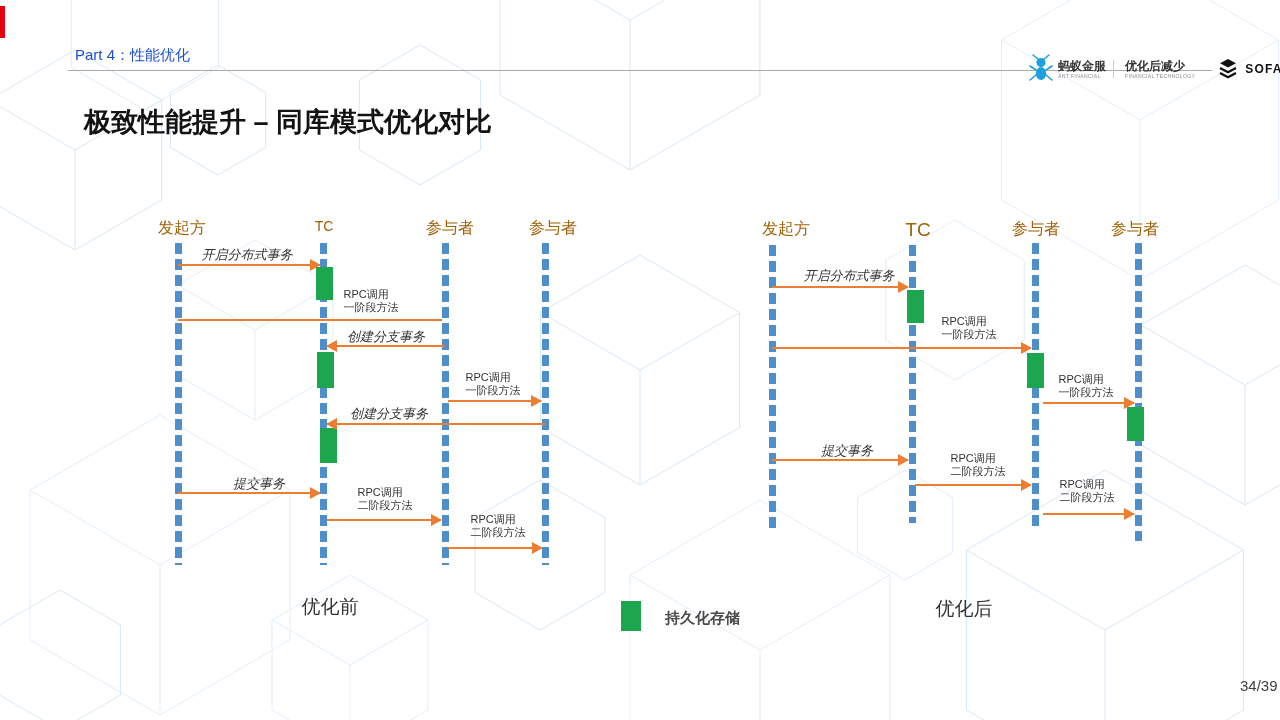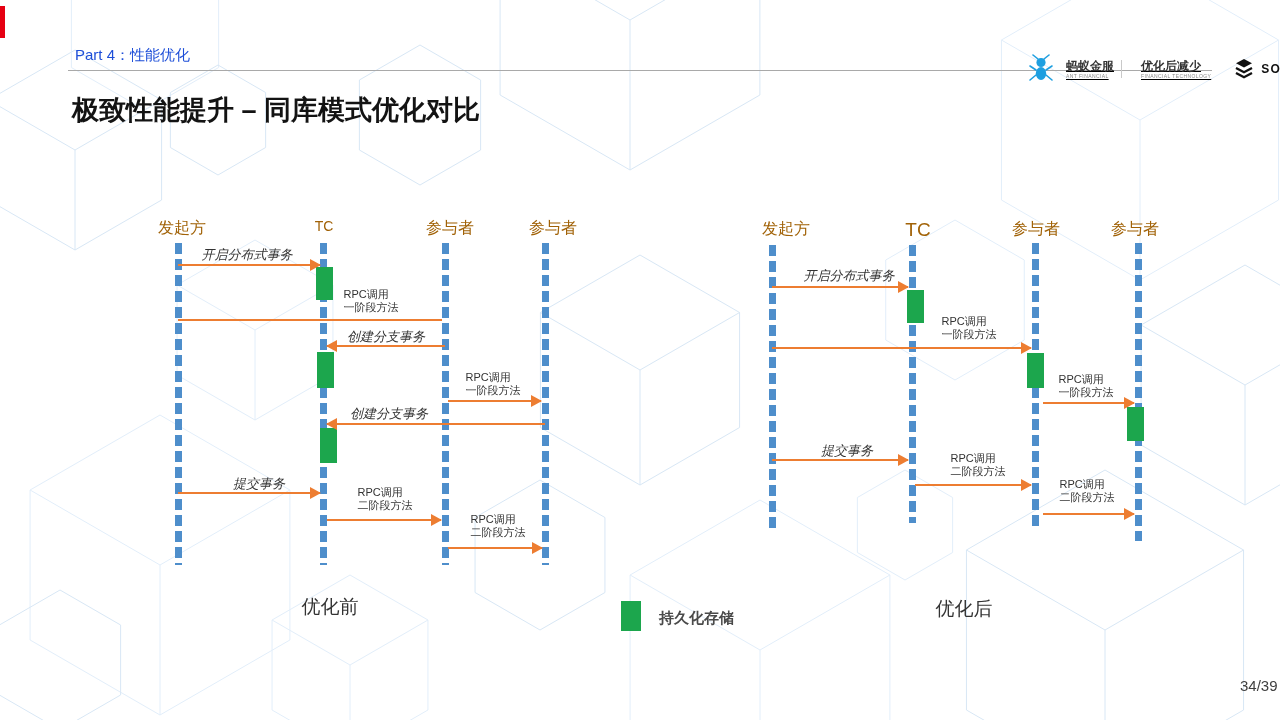--- a/index.html
+++ b/index.html
@@ -8,43 +8,43 @@
   #slide{position:relative;width:1280px;height:720px;background:#ffffff;overflow:hidden;}
   #bg-pattern{position:absolute;left:0;top:0;width:1280px;height:720px;z-index:0;}
   .layer{position:absolute;left:0;top:0;width:1280px;height:720px;z-index:2;}
 
   #accent{position:absolute;left:0;top:6px;width:5px;height:32px;background:#E60012;z-index:3;}
 
   #part-label{position:absolute;left:75px;top:46px;font-size:15px;color:#1d4ed8;z-index:3;}
   #header-rule{position:absolute;left:68px;top:70px;width:1144px;height:1px;background:#a9a9a9;z-index:3;}
 
   #logos{position:absolute;left:1028px;top:52px;height:34px;display:flex;align-items:center;z-index:3;}
-  .logo-col{display:flex;flex-direction:column;justify-content:center;margin-left:12px;text-decoration:underline;}
+  .logo-col{display:flex;flex-direction:column;justify-content:center;margin-left:4px;}
   .logo-cn{font-size:12px;font-weight:700;color:#333;line-height:13px;white-space:nowrap;}
   .logo-en{font-size:5px;color:#8a8a8a;letter-spacing:.4px;line-height:6px;white-space:nowrap;}
   .logo-sep{width:1px;height:18px;background:#c9c9c9;margin:0 7px;}
   .logo-gap{width:22px;}
   .sofa-text{font-size:12px;font-weight:700;color:#111;letter-spacing:1.2px;margin-left:6px;white-space:nowrap;}
 
-  #title{position:absolute;left:68px;top:88px;margin:4px;font-size:27px;font-weight:700;color:#131313;z-index:3;white-space:nowrap;}
+  #title{position:absolute;left:68px;top:88px;margin:16px;font-size:27px;font-weight:700;color:#131313;z-index:3;white-space:nowrap;}
   #subtitle{position:absolute;left:637px;top:160px;transform:translateX(-50%);font-size:21px;color:#262626;z-index:3;white-space:nowrap;}
 
   .ll-label{position:absolute;transform:translateX(-50%);color:#a16207;white-space:nowrap;}
   .lifeline{position:absolute;width:7px;}
   .activation{position:absolute;width:17px;}
   .msg-line{position:absolute;height:2px;}
   .arrow-right{position:absolute;width:0;height:0;border-top:6px solid transparent;border-bottom:6px solid transparent;border-left:11px solid #ED7D31;}
   .arrow-left{position:absolute;width:0;height:0;border-top:6px solid transparent;border-bottom:6px solid transparent;border-right:11px solid #ED7D31;}
   .msg-action{position:absolute;transform:translateX(-50%);font-size:13px;color:#333;white-space:nowrap;text-align:right;font-style:italic;}
   .msg-rpc{position:absolute;transform:translateX(-50%);font-size:11px;line-height:13px;color:#333;white-space:nowrap;text-align:left;}
   .caption{position:absolute;transform:translateX(-50%);font-size:19px;color:#333;white-space:nowrap;}
 
   #legend{position:absolute;left:621px;top:601px;display:flex;align-items:flex-start;z-index:3;}
   #legend-swatch{display:inline-block;width:20px;height:30px;background:#1CA64D;}
-  #legend-label{font-size:15px;font-weight:700;color:#4a4a4a;margin-left:18px;margin-top:8px;}
+  #legend-label{font-size:15px;font-weight:700;color:#4a4a4a;margin-left:24px;margin-top:8px;}
 
   #brand{position:absolute;left:68px;top:652px;font-size:23px;font-weight:700;color:#141414;z-index:3;}
   #page-num{position:absolute;left:1240px;top:677px;font-size:15px;color:#3f3f3f;z-index:3;}
 </style>
 </head>
 <body>
 
 <div id="slide">
   <svg id="bg-pattern" xmlns="http://www.w3.org/2000/svg">
       <polygon points="630,-130 759.9,-55 759.9,95 630,170 500.1,95 500.1,-55" fill="none" stroke="#d8e7f5" stroke-width="1"></polygon>

